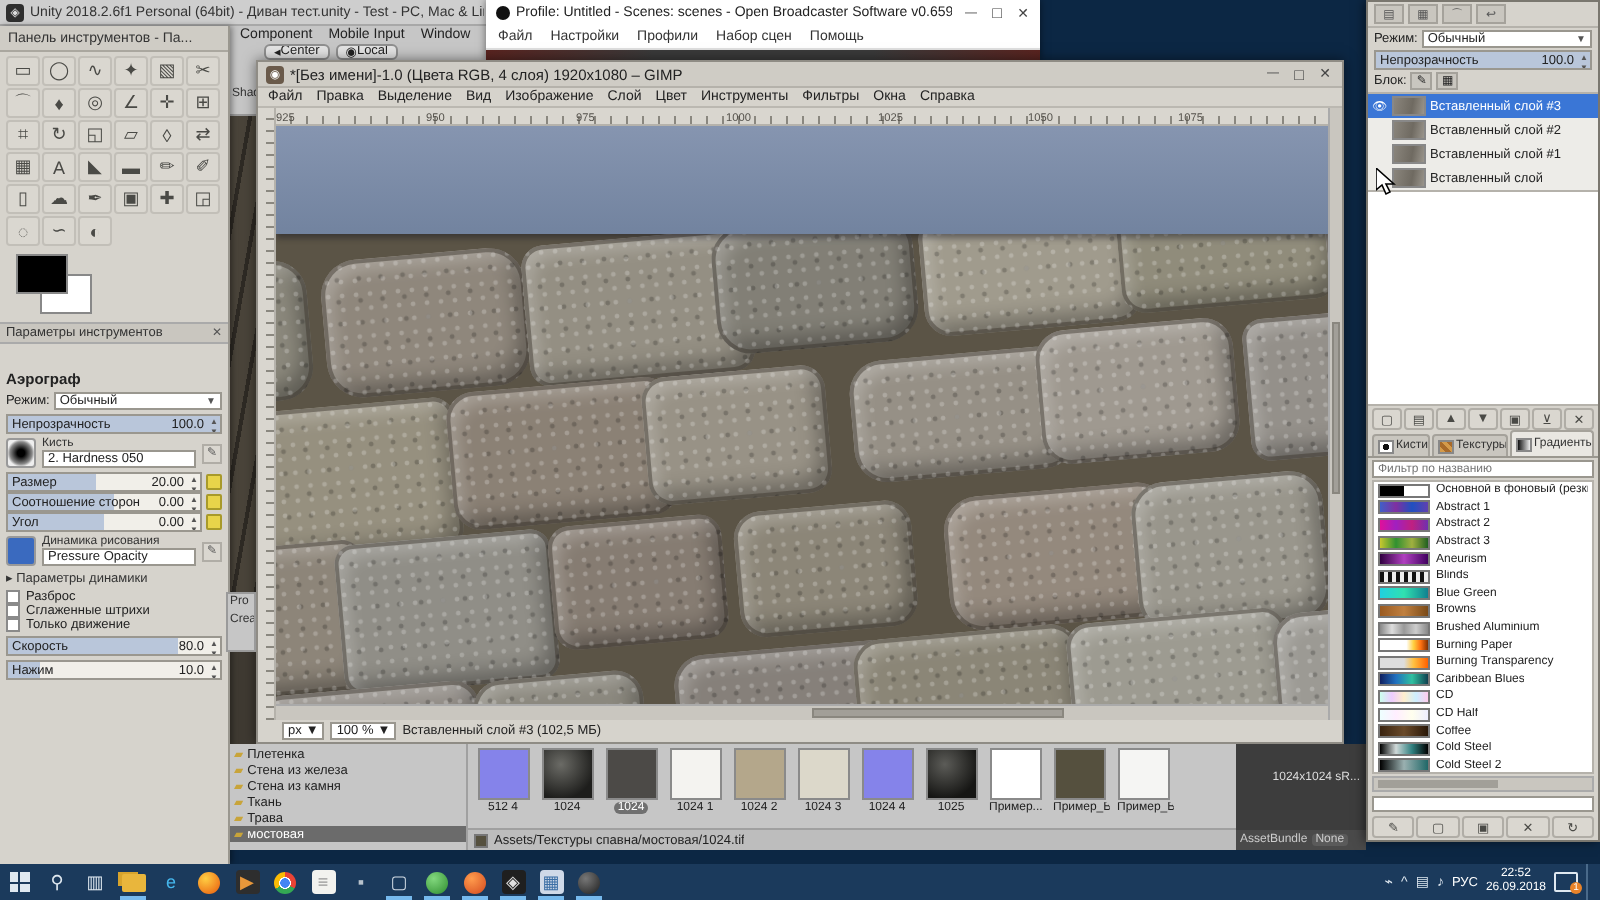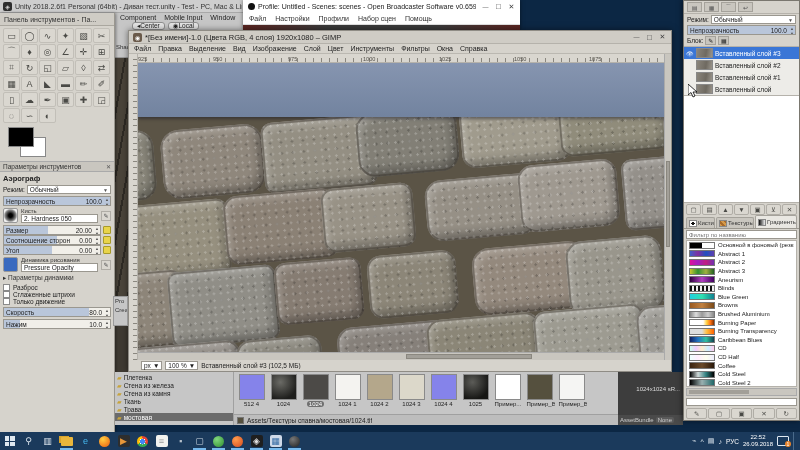--- a/index.html
+++ b/index.html
@@ -38,21 +38,21 @@
   .toolbox { left:0; top:13px; width:115px; height:419px; background:#d6d3cc; border-right:1px solid #9a978f; box-shadow:1px 0 3px rgba(0,0,0,.4); display:flex; flex-direction:column; }
   .tb-title { height:13px; background:#cfccc5; border-bottom:1px solid #aaa79f; display:flex; align-items:center; padding:0 4px; font-size:7px; color:#333; white-space:nowrap; overflow:hidden; }
   .tools { display:flex; flex-wrap:wrap; padding:2px 3px; gap:1px; }
   .tool { width:17px; height:15px; background:#dad7d0; border:1px solid #c2bfb8; border-radius:2px; display:flex; align-items:center; justify-content:center; font-size:9px; color:#4a4a46; }
   .fgbg { position:relative; width:44px; height:32px; margin:2px 0 2px 8px; }
   .fg { position:absolute; left:0; top:0; width:26px; height:20px; background:#000; border:1px solid #888; }
   .bg { position:absolute; left:12px; top:10px; width:26px; height:20px; background:#fff; border:1px solid #888; }
   .opt-head { height:11px; background:#c9c6bf; border-top:1px solid #aaa; border-bottom:1px solid #aaa; display:flex; align-items:center; padding:0 3px; font-size:6.5px; color:#333; }
   .opt-head .x { margin-left:auto; font-size:6px; color:#555; }
   .opt-body { padding:2px 3px; display:flex; flex-direction:column; gap:2px; flex:1; }
-  .opt-tool-name { font-size:7.5px; font-weight:bold; color:#222; }
+  .opt-tool-name { font-size:7.5px; font-weight:bold; color:#222;margin-top:11px; }
   .mode-row { display:flex; align-items:center; gap:2px; font-size:6.5px; }
   .combo { flex:1; background:#fff; border:1px solid #9a978f; height:9px; display:flex; align-items:center; padding:0 2px; font-size:6.5px; color:#222; }
   .combo .arr { margin-left:auto; font-size:5px; color:#555; }
   .slider { position:relative; height:10px; border:1px solid #9a978f; background:#f1efe9; overflow:hidden; }
   .slider .fillb { position:absolute; left:0; top:0; bottom:0; background:#b9c6da; }
   .slider .lab { position:absolute; left:2px; top:1px; font-size:6.5px; color:#222; white-space:nowrap; }
   .slider .val { position:absolute; right:8px; top:1px; font-size:6.5px; color:#222; }
   .slider .spin { position:absolute; right:1px; top:0; font-size:4px; color:#555; line-height:5px; }
   .srow { display:flex; align-items:center; gap:2px; }
   .srow .slider { flex:1; }

